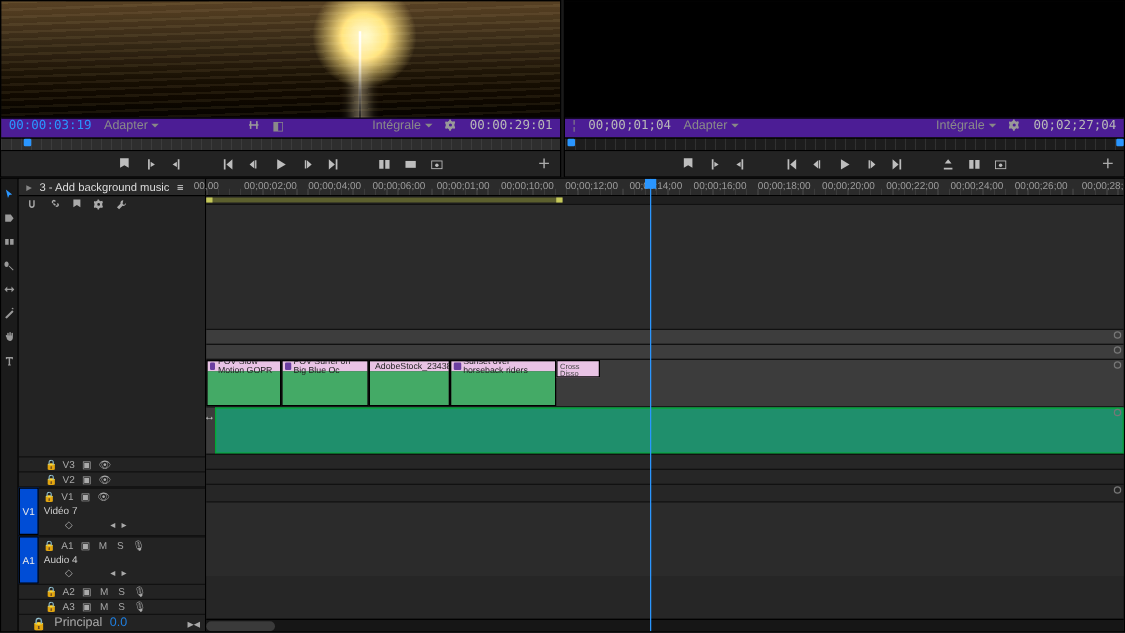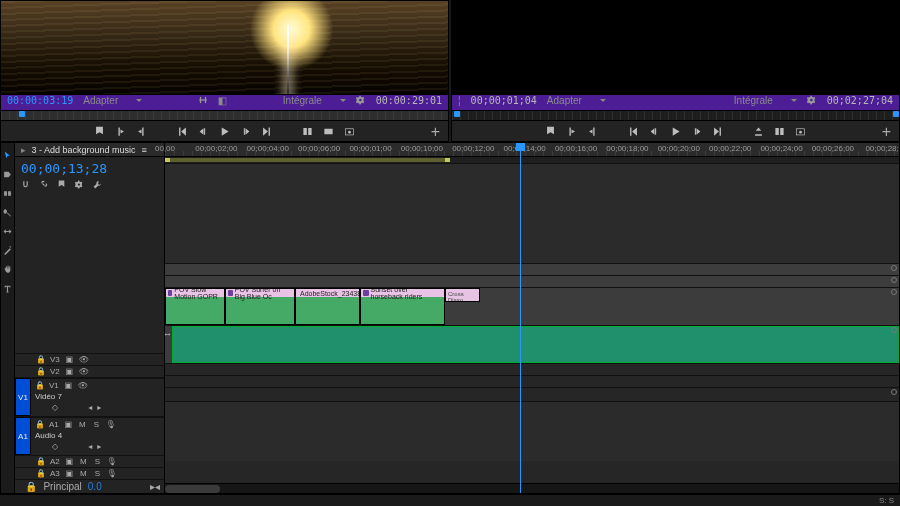--- a/index.html
+++ b/index.html
@@ -20,21 +20,21 @@
     repeating-linear-gradient(178deg, rgba(255,220,140,.12) 0 2px, rgba(0,0,0,0) 2px 6px),
     repeating-linear-gradient(2deg, rgba(0,0,0,.2) 0 1px, rgba(0,0,0,0) 1px 5px);
     mix-blend-mode:screen; opacity:.55; }
   .flare { position:absolute; left:64%; top:26%; width:2px; height:80px; background:linear-gradient(#fff,rgba(255,255,255,0)); box-shadow:0 0 10px 4px rgba(255,240,200,.5);}
   .black-frame { position:absolute; inset:0; background:#000; }
 
   .monitor-bar { height:16px; display:flex; align-items:flex-start; gap:10px; padding:0 6px; background:#4c1d95; border-top:1px solid #000; color:#8a8a8a; }
   .tc-blue { color:#2a96ff; font-family:monospace; font-size:10px; }
   .tc-grey { color:#b8b8b8; font-family:monospace; font-size:10px; }
   .spacer { flex:1; }
-  .drop { display:flex; align-items:center; gap:18px; cursor:pointer; }
+  .drop { display:flex; align-items:center; gap:3px; cursor:pointer; }
   .chev { width:0;height:0;border-left:3px solid transparent;border-right:3px solid transparent;border-top:3px solid #888; display:inline-block;}
   .mini-ruler { height:11px; background:#1d1d1d; border-top:1px solid #000; border-bottom:1px solid #000; position:relative;}
   .mini-ruler.left  { background:linear-gradient(90deg,#2e2e2e 0 100%); }
   .mini-ruler::before { content:""; position:absolute; inset:0; background:
     repeating-linear-gradient(90deg,#555 0 1px, transparent 1px 8px); opacity:.35;}
   .mini-ruler .marker { position:absolute; top:0; width:6px; height:6px; background:#2a96ff; border-radius:1px;}
   .transport { height:20px; display:flex; justify-content:center; align-items:center; gap:10px; background:#232323; position:relative;}
   .transport .ico { width:11px; height:11px; fill:#bdbdbd; cursor:pointer; }
   .transport .add { position:absolute; right:8px; font-size:16px; color:#aaa; cursor:pointer; line-height:11px;}
   .wrench { width:10px; height:10px; fill:#999; }
@@ -278,21 +278,20 @@
           <path d="M3 3h10v3h-1l-1-1H9v8l1 1v1H6v-1l1-1V5H5L4 6H3z"></path>
         </svg>
     </div>
 
     <div class="head-col">
       <div class="seq-tab">
         <span style="color:#888">▸</span>
         <span>3 - Add background music</span>
         <span class="burger">≡</span>
       </div>
-      <div class="seq-tc">00;00;13;28</div>
       <div class="snap-row">
         <svg viewBox="0 0 16 16">
             <path d="M4 2v7a4 4 0 008 0V2h-2v7a2 2 0 01-4 0V2z"></path>
           </svg>
         <svg viewBox="0 0 16 16">
             <path d="M5 3a3 3 0 000 6h1V7H5a1 1 0 010-2h1V3zm6 0h-1v2h1a1 1 0 010 2h-1v2h1a3 3 0 000-6zM5 7h6v2H5z" transform="rotate(45 8 8)"></path>
           </svg>
         <svg viewBox="0 0 16 16">
             <path d="M3 1h10v11l-5-3-5 3z"></path>
           </svg>
@@ -480,16 +479,13 @@
       <div class="playhead" style="left:355px">
           <div class="head"></div>
         </div>
 
       <div class="hscroll">
           <div class="thumb"></div>
         </div>
     </div>
   </div>
 
-  <div class="status">
-    <span>S: S</span>
-  </div>
 </div>
 
 </body></html>

